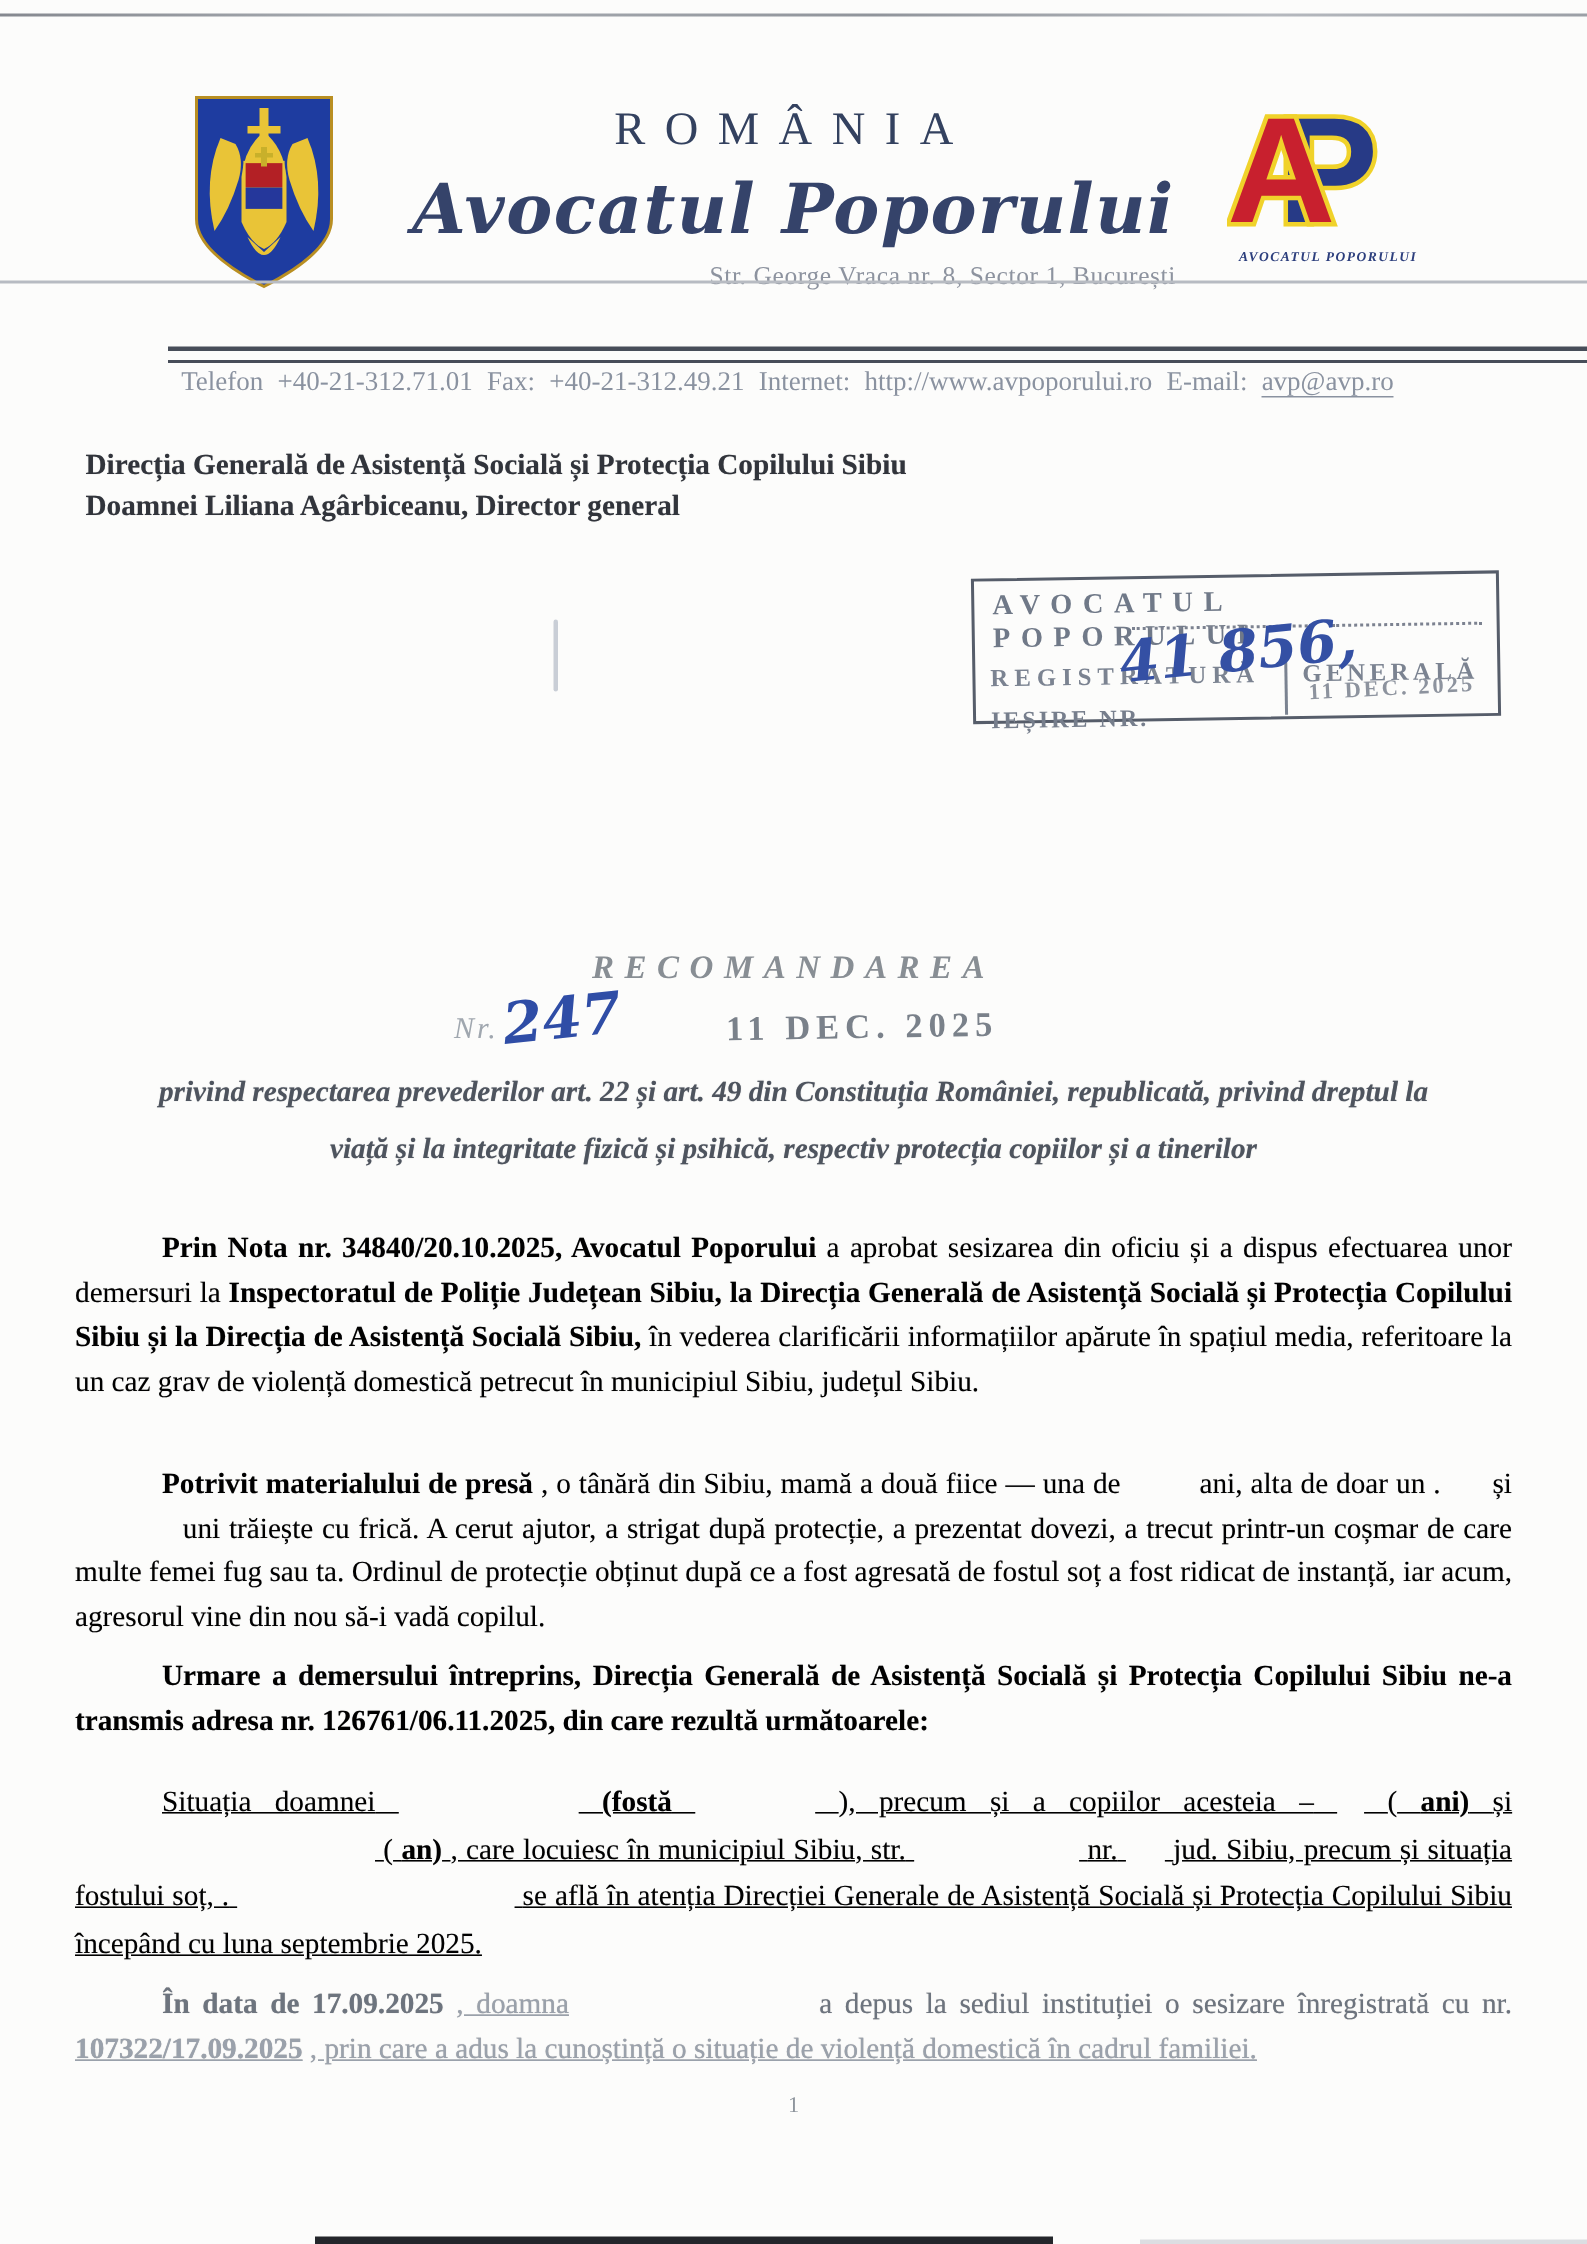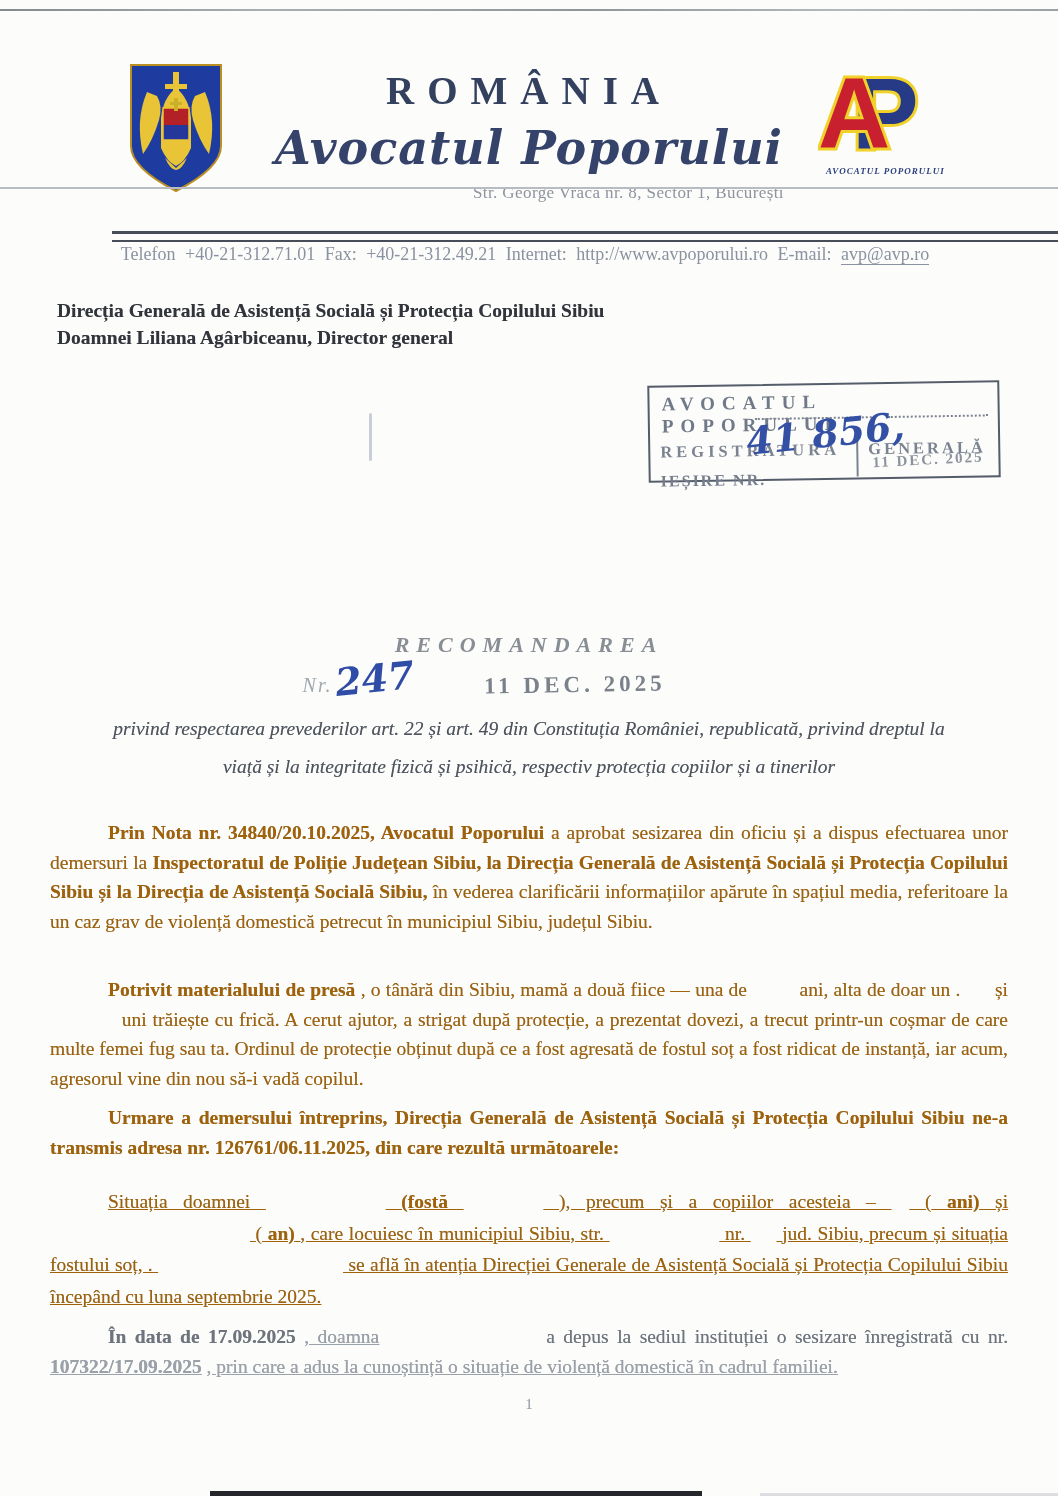--- a/index.html
+++ b/index.html
@@ -9,21 +9,21 @@
   
   .artifact-top{position:absolute;top:9px;left:0;width:1058px;height:2px;
     background:linear-gradient(90deg,#70747c 0%,#9ba0a7 25%,#7d828a 55%,#a9adb4 80%,#8a8f97 100%);opacity:.85;}
   .artifact-vline{position:absolute;left:369px;top:413px;width:3px;height:48px;background:#c9ced6;border-radius:2px;}
   .artifact-bottom{position:absolute;bottom:0;left:210px;width:492px;height:5px;background:#24262b;}
   .artifact-bottom2{position:absolute;bottom:0;left:760px;width:298px;height:3px;background:#dcdee2;}
 
   
   .coa{position:absolute;left:127px;top:62px;width:98px;height:132px;}
   .hdr{position:absolute;top:68px;left:274px;width:510px;text-align:center;color:#33415f;}
-  .country{font-size:39px;font-weight:bold;letter-spacing:13px;}
+  .country{font-size:31px;font-weight:normal;letter-spacing:13px;}
   .script-name{margin-top:8px;font-size:46px;font-style:italic;font-weight:bold;
     font-family:"DejaVu Serif", serif;color:#35436a;letter-spacing:1px;}
   .hdr-address{margin-top:8px;font-size:17px;color:#8d939f;letter-spacing:.4px;text-align:right;}
   .addr-rule{position:absolute;top:187px;left:0;width:1058px;height:2px;background:#b7bbc2;}
   .ap-logo{position:absolute;left:818px;top:56px;width:130px;height:130px;}
   .logo-caption{position:absolute;left:826px;top:166px;width:180px;font-size:9px;font-style:italic;
     font-weight:bold;color:#2d3f7d;letter-spacing:1px;}
   .dbl-rule{position:absolute;top:231px;left:112px;width:946px;height:6px;
     border-top:3px solid #474d59;border-bottom:2.5px solid #474d59;}
   .contact{position:absolute;top:244px;left:110px;width:830px;text-align:center;
@@ -54,25 +54,25 @@
     font-weight:bold;font-style:italic;letter-spacing:7px;color:#888e94;}
   .nr-row{position:absolute;top:656px;left:0;width:1058px;display:flex;justify-content:center;
     align-items:baseline;transform:translateX(-45px);}
   .nr-label{font-size:20px;font-style:italic;color:#a0a7af;letter-spacing:2px;}
   .nr-value{font-size:38px;font-style:italic;font-weight:bold;color:#2f4da6;
     font-family:"DejaVu Serif", serif;transform:rotate(-6deg);margin-left:2px;}
   .nr-spacer{width:70px;}
   .title-date{font-size:23px;font-weight:bold;letter-spacing:4px;color:#7a818a;transform:rotate(-1deg);}
 
   .subtitle{position:absolute;top:710px;left:40px;width:978px;text-align:center;font-style:italic;
-    font-weight:normal;font-size:19.5px;line-height:38px;color:#4e545e;text-shadow:0 0 .6px rgba(60,65,75,.45);}
+    font-weight:bold;font-size:19.5px;line-height:38px;color:#4e545e;text-shadow:0 0 .6px rgba(60,65,75,.45);}
 
   
   .para{position:absolute;left:50px;width:958px;text-align:justify;text-indent:58px;
-    font-size:19.5px;line-height:29.5px;color:#a16207;text-shadow:0 0 .5px rgba(30,30,36,.4);}
+    font-size:19.5px;line-height:29.5px;color:#000000;text-shadow:0 0 .5px rgba(30,30,36,.4);}
   .p1{top:818px;} .p2{top:975px;} .p3{top:1103px;font-weight:bold;} .p4{top:1186px;line-height:31.5px;text-decoration:underline;}
   .p5{top:1322px;color:#6d747e;}
   .b{font-weight:bold;}
   .gap{display:inline-block;}
   .f1{color:#6d747e;}
   .f2{color:#9aa1ab;text-decoration:underline;}
 
   .page-num{position:absolute;top:1396px;left:0;width:1058px;text-align:center;font-size:15px;color:#8e959d;}
 </style>
 </head>

